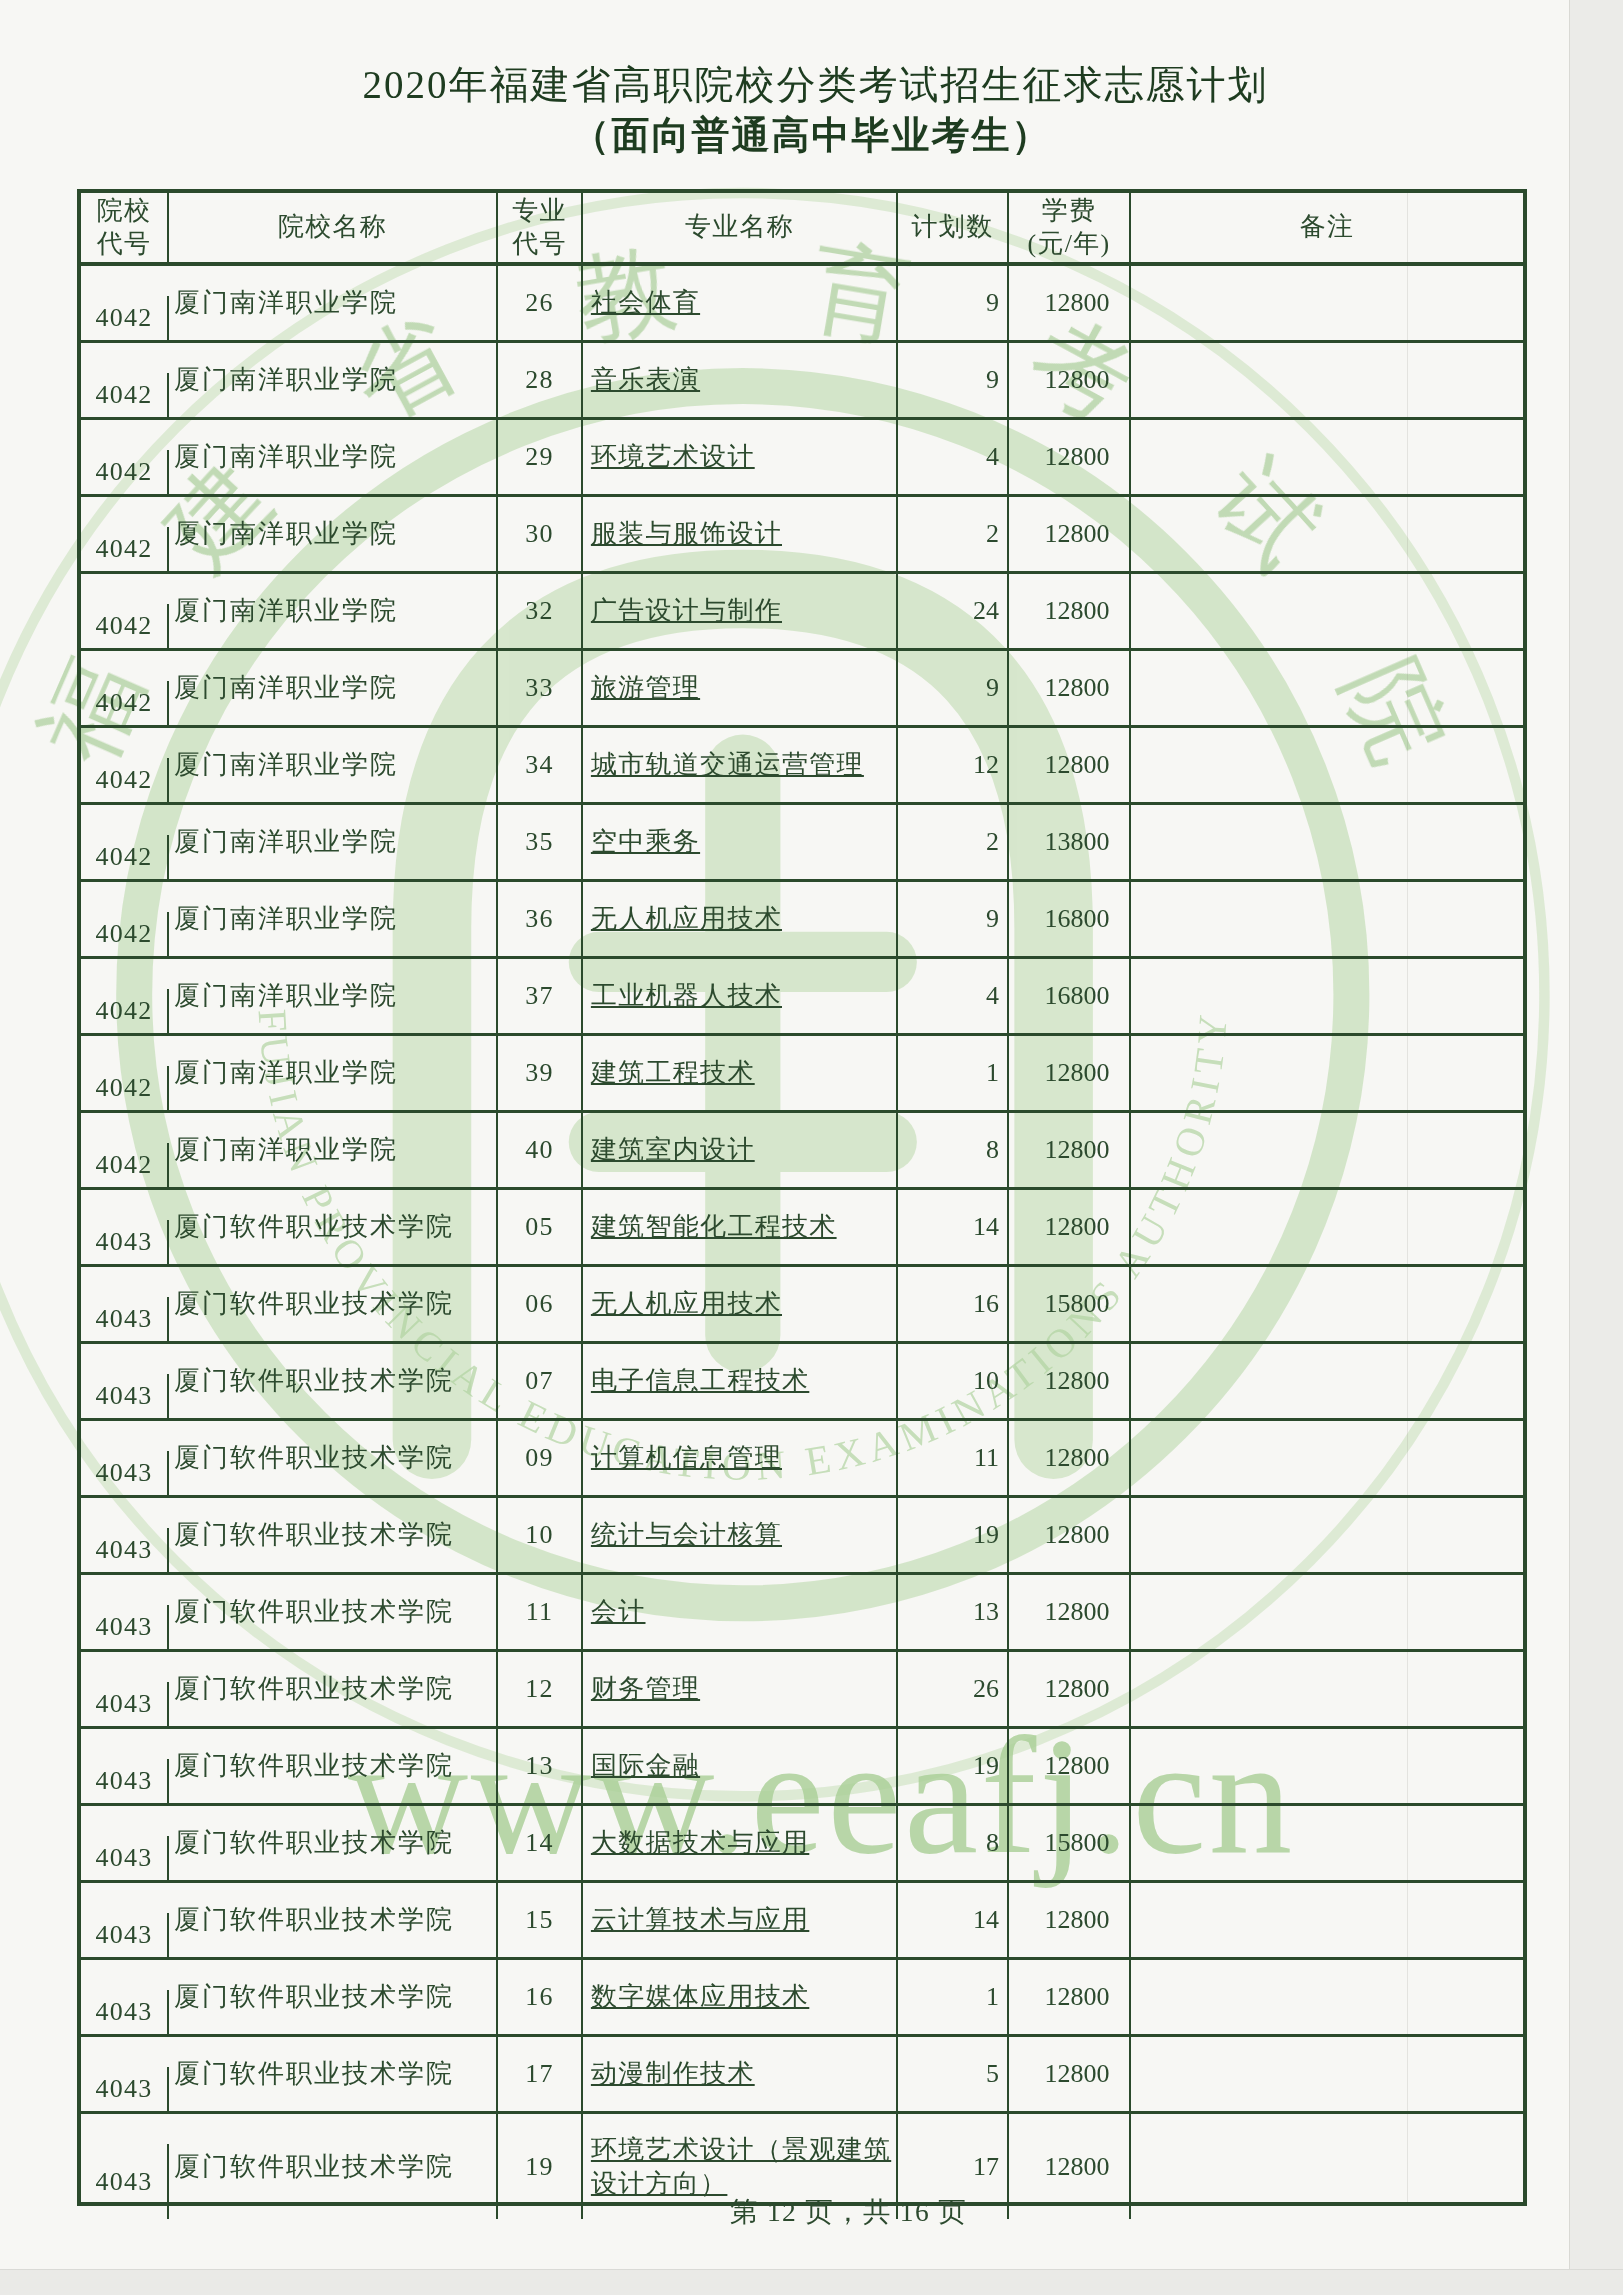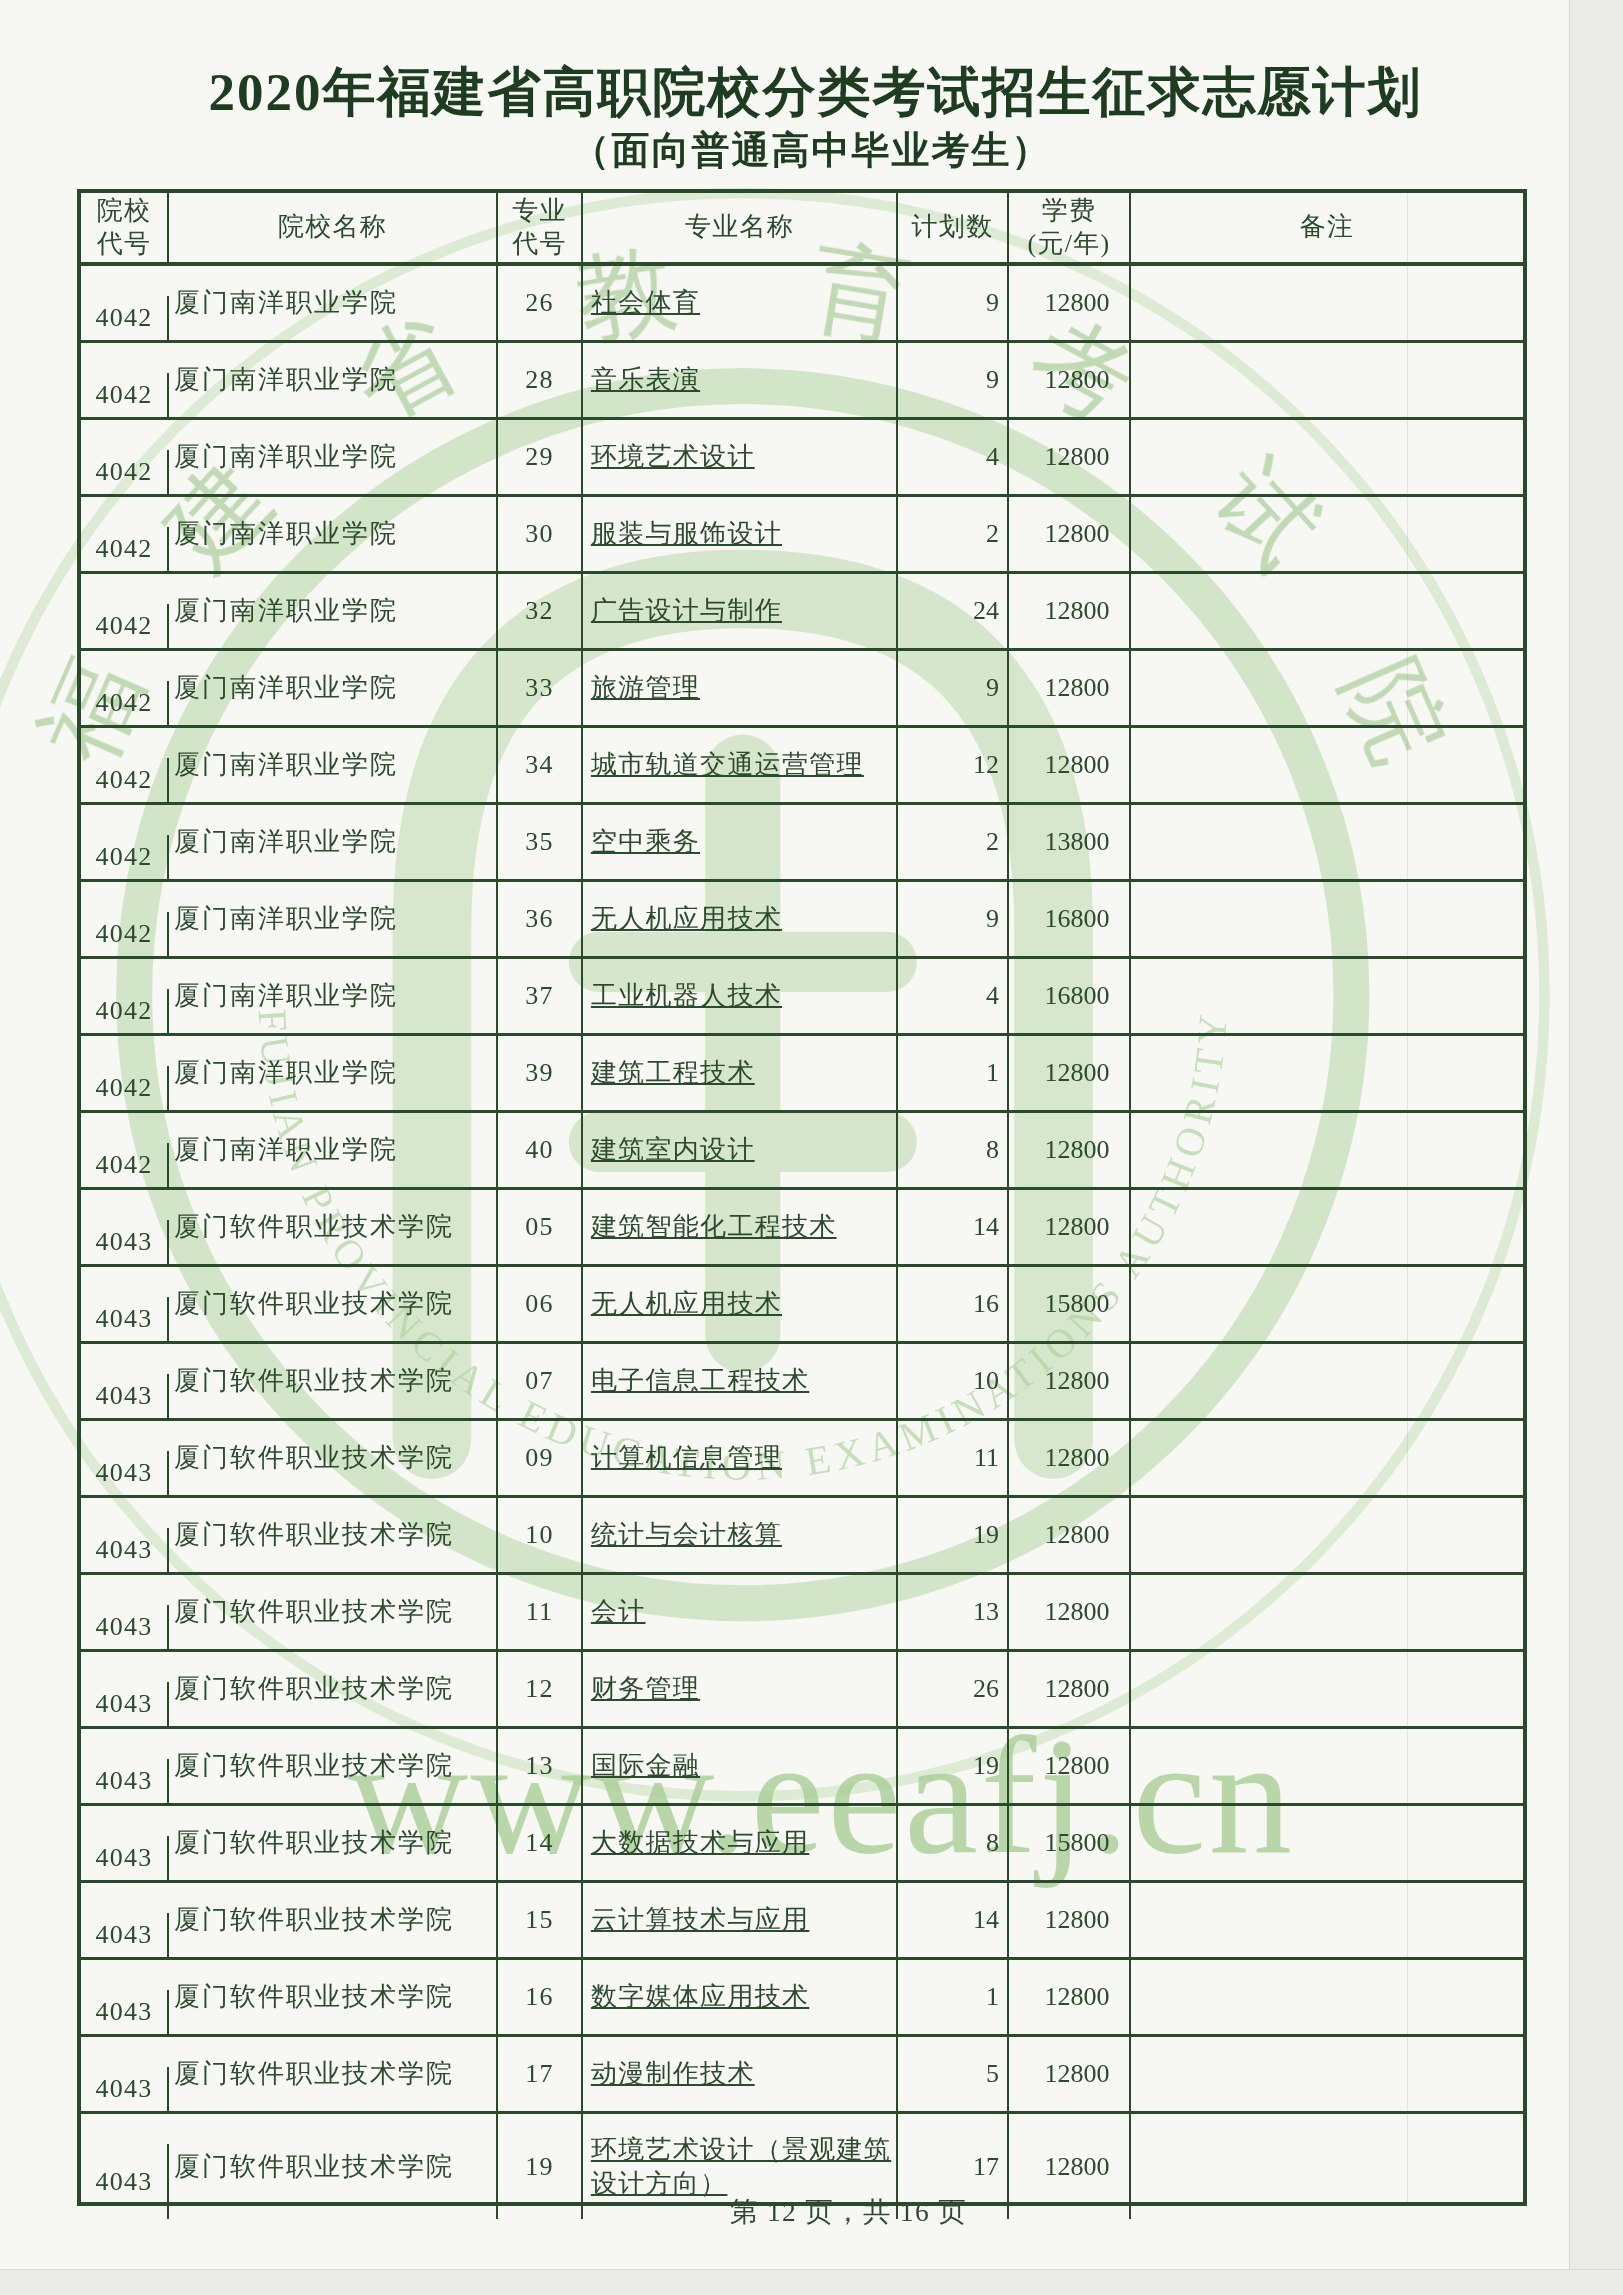--- a/index.html
+++ b/index.html
@@ -17,21 +17,21 @@
   
   .edge-right{position:absolute;top:0;right:0;width:54px;height:100%;background:#ebebe8;border-left:1.3px solid #d9d9d4;}
   .edge-bottom{position:absolute;left:0;bottom:0;width:100%;height:26px;background:#eaeae7;border-top:1.3px solid #dadad6;}
   .fold-line{position:absolute;top:190px;left:1407px;width:1.3px;height:2016px;background:rgba(140,140,130,0.18);}
 
   
   .watermark{position:absolute;left:0;top:0;z-index:0;}
 
   
   .titles{position:absolute;top:65px;left:0;width:1623px;text-align:center;color:var(--title);z-index:2;}
-  .title-1{font-size:53px;font-weight:bold;letter-spacing:2px;line-height:1.05;padding-left:8px;}
+  .title-1{font-size:39px;font-weight:normal;letter-spacing:2px;line-height:1.05;padding-left:8px;}
   .title-2{font-size:38px;font-weight:bold;letter-spacing:2px;margin-top:4px;}
 
   
   .table{position:absolute;left:77px;top:189px;width:1450px;height:2017px;border:4.6px solid var(--bd);z-index:1;}
   .thead,.trow{display:grid;grid-template-columns:88px 329px 85px 315px 111px 122px auto;}
   .thead{height:73px;border-bottom:4.6px solid var(--bd);}
   .hcell{border-right:2.6px solid var(--bd);display:flex;align-items:center;justify-content:center;
          text-align:center;font-size:26px;color:var(--ink);white-space:pre-line;line-height:1.25;letter-spacing:1.3px;}
   .hcell:last-child{border-right:none;}
   .trow{height:77px;border-bottom:3.9px solid var(--bd);}

